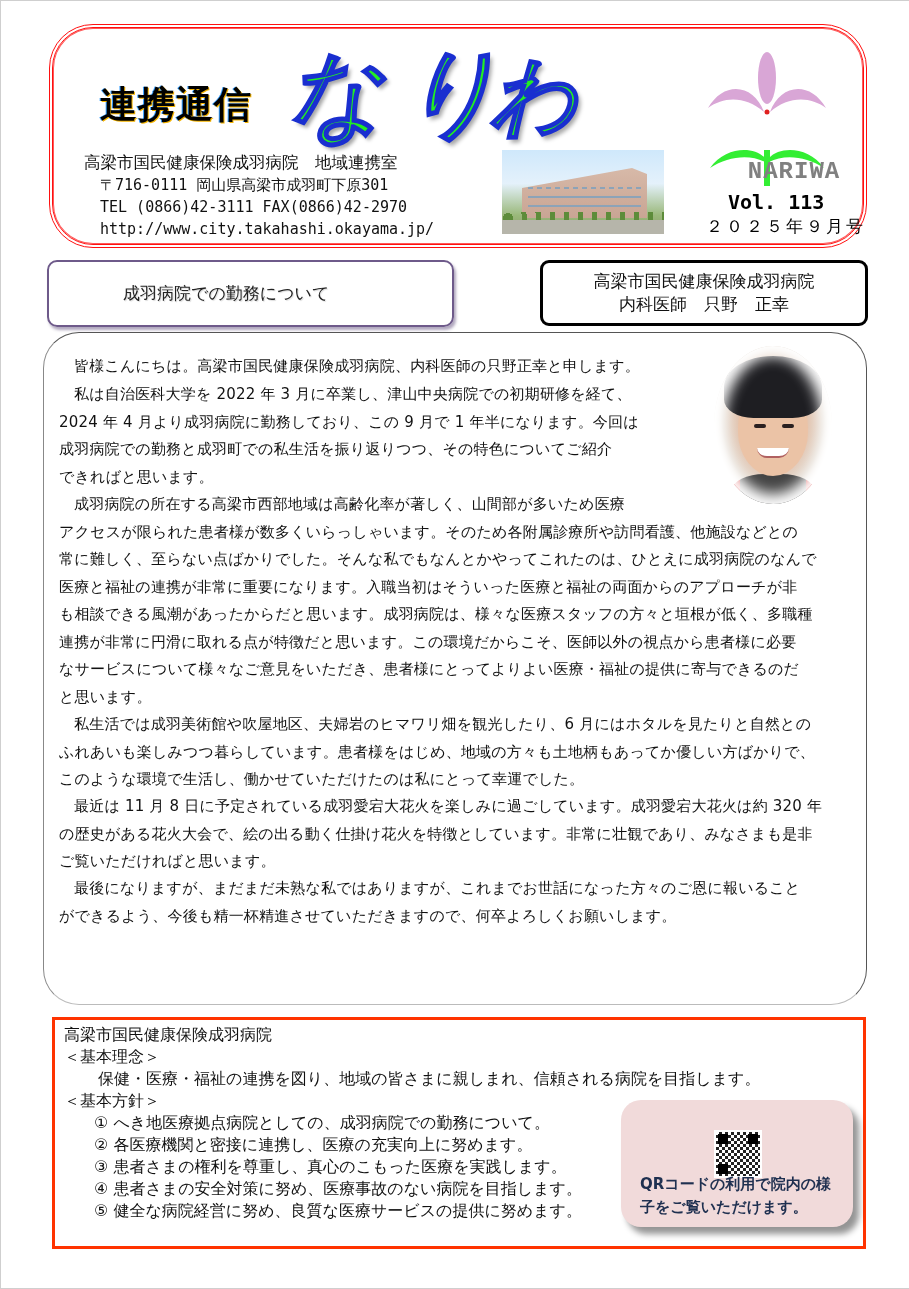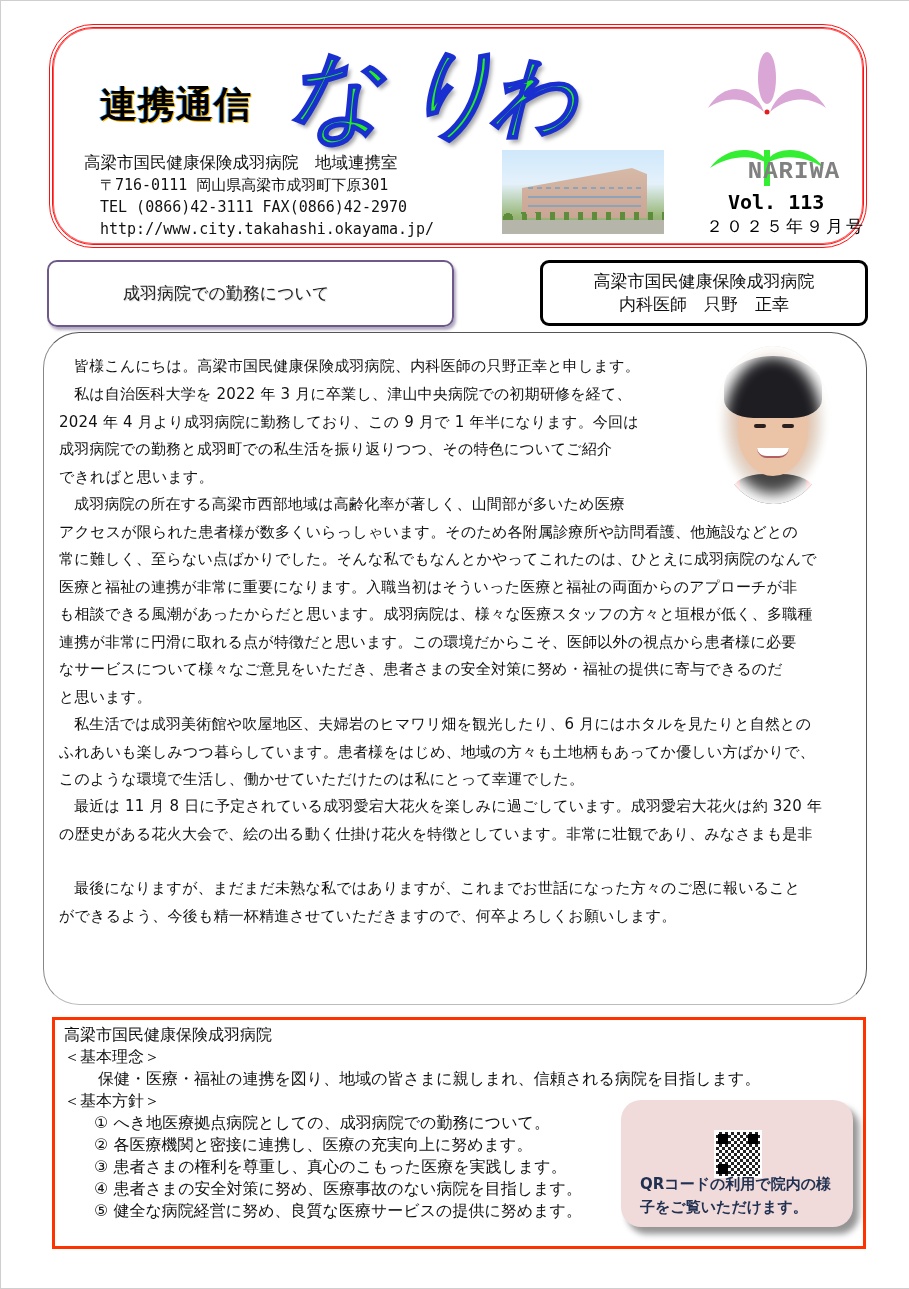--- a/index.html
+++ b/index.html
@@ -232,31 +232,32 @@
   <p class="cont">成羽病院での勤務と成羽町での私生活を振り返りつつ、その特色についてご紹介</p>
   <p class="cont">できればと思います。</p>
 </div>
 <div class="para" style="top:491px;">
   <p>成羽病院の所在する高梁市西部地域は高齢化率が著しく、山間部が多いため医療</p>
   <p class="cont">アクセスが限られた患者様が数多くいらっしゃいます。そのため各附属診療所や訪問看護、他施設などとの</p>
   <p class="cont">常に難しく、至らない点ばかりでした。そんな私でもなんとかやってこれたのは、ひとえに成羽病院のなんで</p>
   <p class="cont">医療と福祉の連携が非常に重要になります。入職当初はそういった医療と福祉の両面からのアプローチが非</p>
   <p class="cont">も相談できる風潮があったからだと思います。成羽病院は、様々な医療スタッフの方々と垣根が低く、多職種</p>
   <p class="cont">連携が非常に円滑に取れる点が特徴だと思います。この環境だからこそ、医師以外の視点から患者様に必要</p>
-  <p class="cont">なサービスについて様々なご意見をいただき、患者さまの安全対策に努め・福祉の提供に寄与できるのだ</p>
+  <p class="cont">なサービスについて様々なご意見をいただき、患者様にとってよりよい医療・福祉の提供に寄与できるのだ</p>
   <p class="cont">と思います。</p>
 </div>
 <div class="para" style="top:711px;">
   <p>私生活では成羽美術館や吹屋地区、夫婦岩のヒマワリ畑を観光したり、6 月にはホタルを見たりと自然との</p>
   <p class="cont">ふれあいも楽しみつつ暮らしています。患者様をはじめ、地域の方々も土地柄もあってか優しい方ばかりで、</p>
   <p class="cont">このような環境で生活し、働かせていただけたのは私にとって幸運でした。</p>
 </div>
 <div class="para" style="top:793px;">
   <p>最近は 11 月 8 日に予定されている成羽愛宕大花火を楽しみに過ごしています。成羽愛宕大花火は約 320 年</p>
   <p class="cont">の歴史がある花火大会で、絵の出る動く仕掛け花火を特徴としています。非常に壮観であり、みなさまも是非</p>
+  <p class="cont">ご覧いただければと思います。</p>
 </div>
 <div class="para" style="top:875px;">
   <p>最後になりますが、まだまだ未熟な私ではありますが、これまでお世話になった方々のご恩に報いること</p>
   <p class="cont">ができるよう、今後も精一杯精進させていただきますので、何卒よろしくお願いします。</p>
 </div>
 
 <div class="info-box"></div>
 <div class="info-text">
   <div>高梁市国民健康保険成羽病院</div>
   <div>＜基本理念＞</div>

